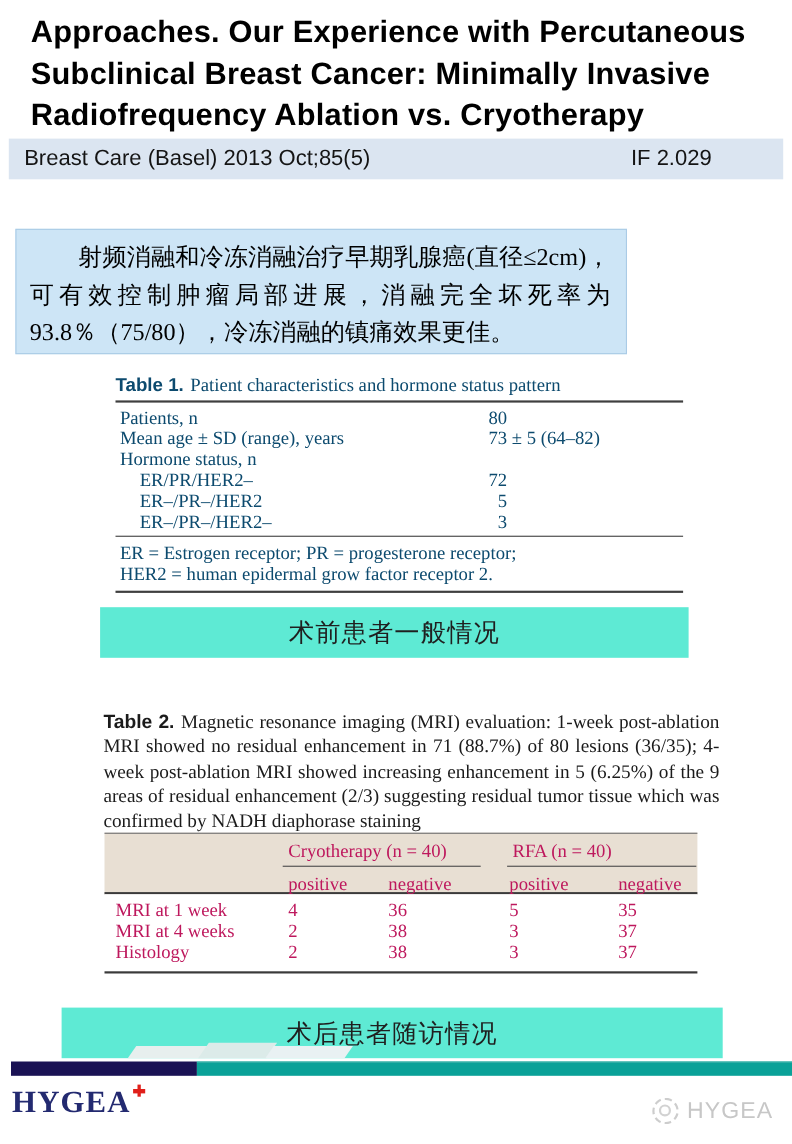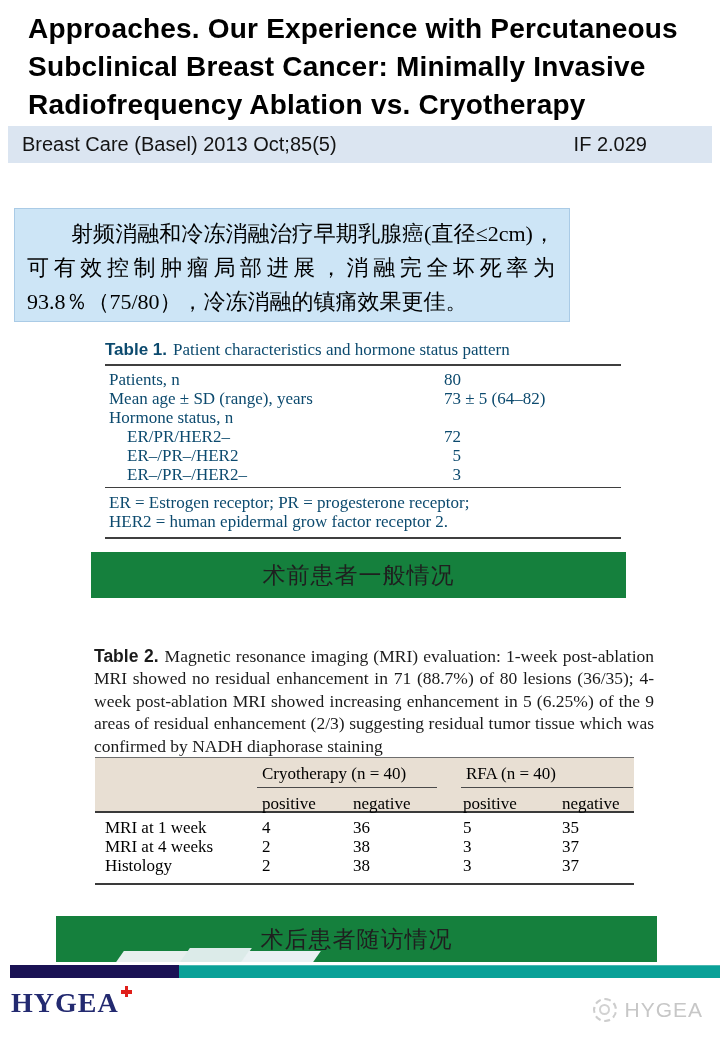--- a/index.html
+++ b/index.html
@@ -57,40 +57,40 @@
   .t1-val { position: absolute; left: 339px; white-space: nowrap; }
   .t1-val.num { width: 17px; text-align: right; }
   .t1-foot {
     border-top: 1px solid #3f3f3f; border-bottom: 2px solid #3f3f3f;
     padding: 5px 0 6px; font-size: 17px; line-height: 19px;
   }
   .t1-foot div { padding-left: 4px; white-space: nowrap; }
 
   
   .section-bar {
-    position: absolute; background: #15803d;
+    position: absolute; background: #5eead4;
     display: flex; align-items: center; justify-content: center;
     font-size: 23px; color: #1f1f1f;
     font-family: "Liberation Serif", serif;
     letter-spacing: 1px;
   }
   .bar1 { left: 91px; top: 552px; width: 535px; height: 46px; }
   .bar2 { left: 56px; top: 916px; width: 601px; height: 46px; }
 
   
   .t2-caption {
     position: absolute; left: 94px; top: 645px; width: 560px;
     font-family: "Liberation Serif", serif; color: #1b1b1b;
     font-size: 17.5px; line-height: 22.4px; text-align: justify;
   }
 
   
   .t2 {
     position: absolute; left: 95px; top: 757px; width: 539px;
-    font-family: "Liberation Serif", serif; color: #000000; font-size: 17px;
+    font-family: "Liberation Serif", serif; color: #be185d; font-size: 17px;
   }
   .t2-head { background: #e8dfd3; border-top: 1px solid #6e6e6e; border-bottom: 2px solid #3a3a3a; }
   .t2-grouprow { position: relative; height: 31px; }
   .t2-group { position: absolute; top: 6px; padding-left: 5px; border-bottom: 1.5px solid #4a4a4a; height: 24px; white-space: nowrap; }
   .t2-group.g1 { left: 162px; width: 180px; }
   .t2-group.g2 { left: 366px; width: 172px; }
   .t2-subrow { position: relative; height: 22px; text-align: right; }
   .t2-subrow .sub { position: absolute; top: 5px; white-space: nowrap; }
   .c1 { left: 167px; } .c2 { left: 258px; } .c3 { left: 368px; } .c4 { left: 467px; }
   .t2-body { border-bottom: 2px solid #3a3a3a; padding: 5px 0 8px; background: #fff; }

